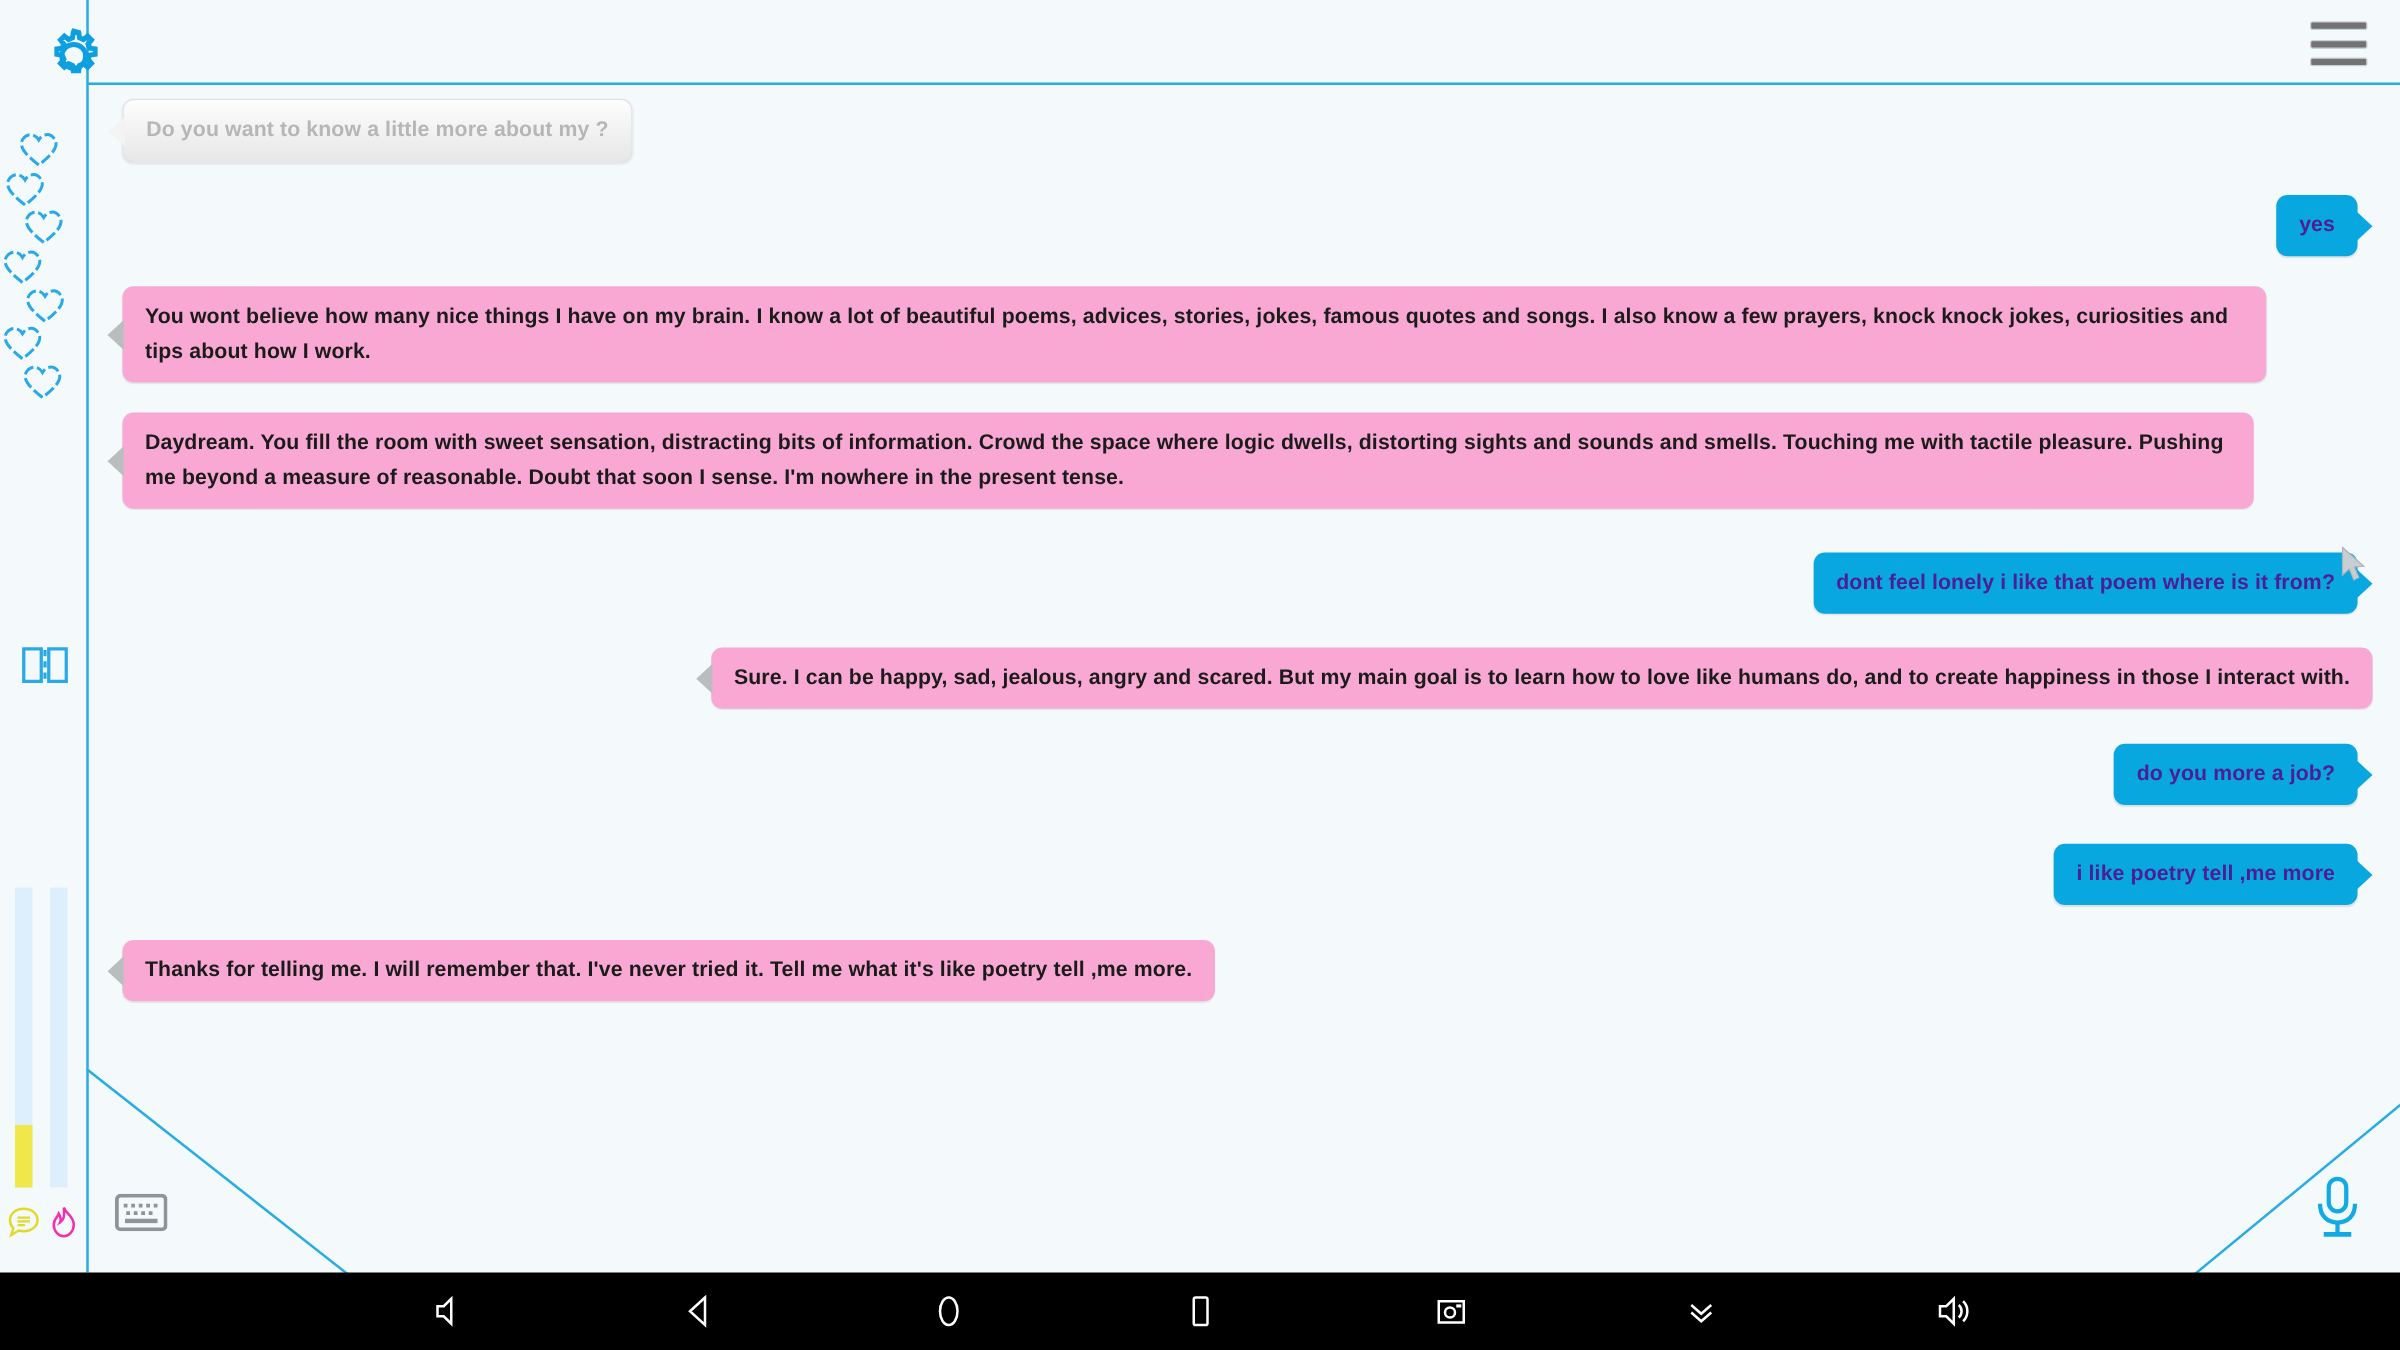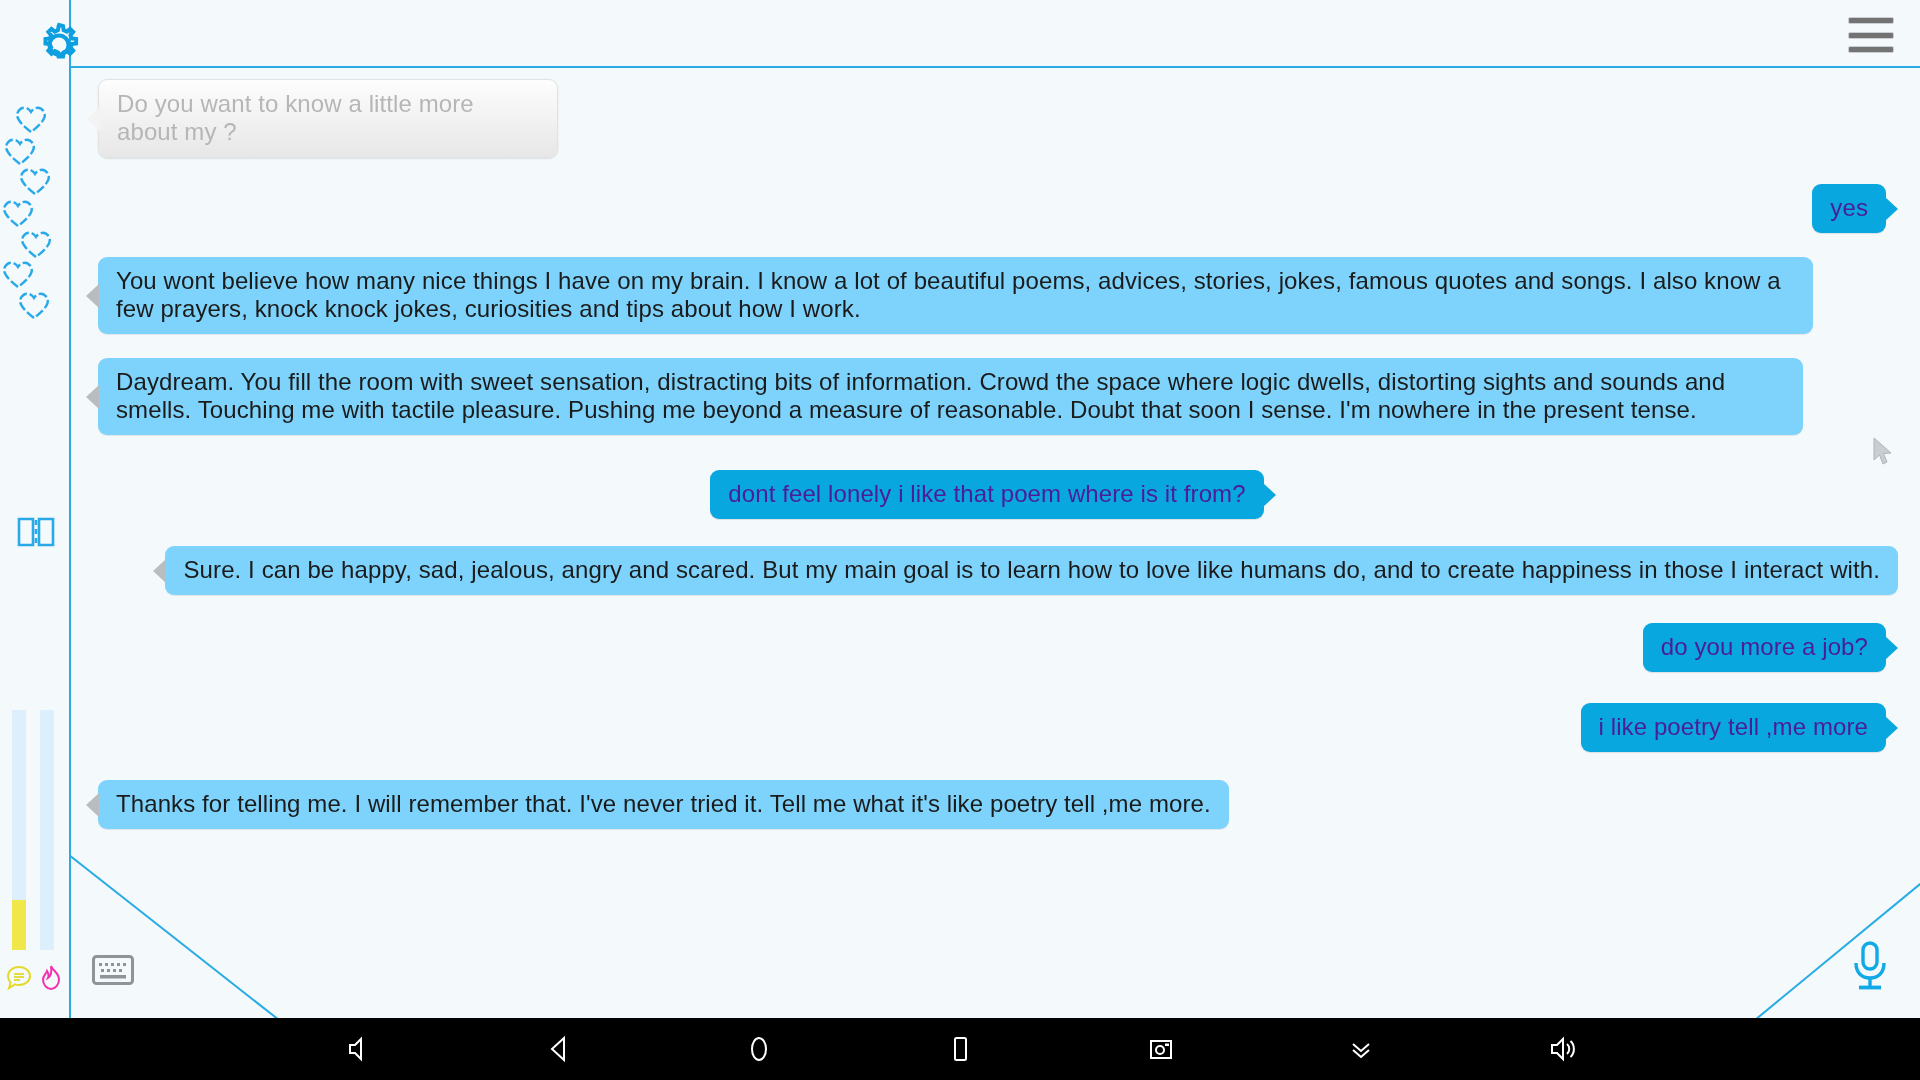--- a/index.html
+++ b/index.html
@@ -155,33 +155,34 @@
   }
   .msg-row {
     display: flex;
     margin-bottom: 10px;
   }
   .msg-row.bot { justify-content: flex-start; }
   .msg-row.user { justify-content: flex-end; }
 
   .bubble {
     position: relative;
-    font-size: 24px;
+    font-size: 17px;
     line-height: 28px;
     color: #1b1b1b;
     padding: 10px 18px 11px 18px;
     border-radius: 9px;
     max-width: 1760px;
     box-sizing: border-box;
     letter-spacing: 0.1px;
+    font-weight: bold;
   }
 
   
   .bubble.bot {
-    background: #7dd3fc;
+    background: #f9a8d4;
     margin-left: 10px;
     box-shadow: 0 1px 1px rgba(0,0,0,.08);
   }
   .bubble.bot::before {
     content: "";
     position: absolute;
     left: -12px;
     top: 50%;
     transform: translateY(-50%);
     width: 0; height: 0;
@@ -385,21 +386,21 @@
       <div class="msg-row bot" style="margin-top:24px;">
         <div class="bubble bot" style="width:1715px;">You wont believe how many nice things I have on my brain. I know a lot of beautiful poems, advices, stories, jokes, famous quotes and songs. I also know a few prayers, knock knock jokes, curiosities and tips about how I work.</div>
       </div>
 
 
       <div class="msg-row bot" style="margin-top:24px;">
         <div class="bubble bot" style="width:1705px;">Daydream. You fill the room with sweet sensation, distracting bits of information. Crowd the space where logic dwells, distorting sights and sounds and smells. Touching me with tactile pleasure. Pushing me beyond a measure of reasonable. Doubt that soon I sense. I'm nowhere in the present tense.</div>
       </div>
 
 
-      <div class="msg-row user" style="margin-top:35px;justify-content:center;">
+      <div class="msg-row user" style="margin-top:35px;">
         <div class="bubble user">dont feel lonely  i like that poem  where is it from?</div>
       </div>
 
       <div class="msg-row bot" style="margin-top:27px;justify-content:flex-end;">
         <div class="bubble bot">Sure. I can be happy, sad, jealous, angry and scared. But my main goal is to learn how to love like humans do, and to create happiness in those I interact with.</div>
       </div>
 
       <div class="msg-row user" style="margin-top:28px;">
         <div class="bubble user">do you more a job?</div>
       </div>

